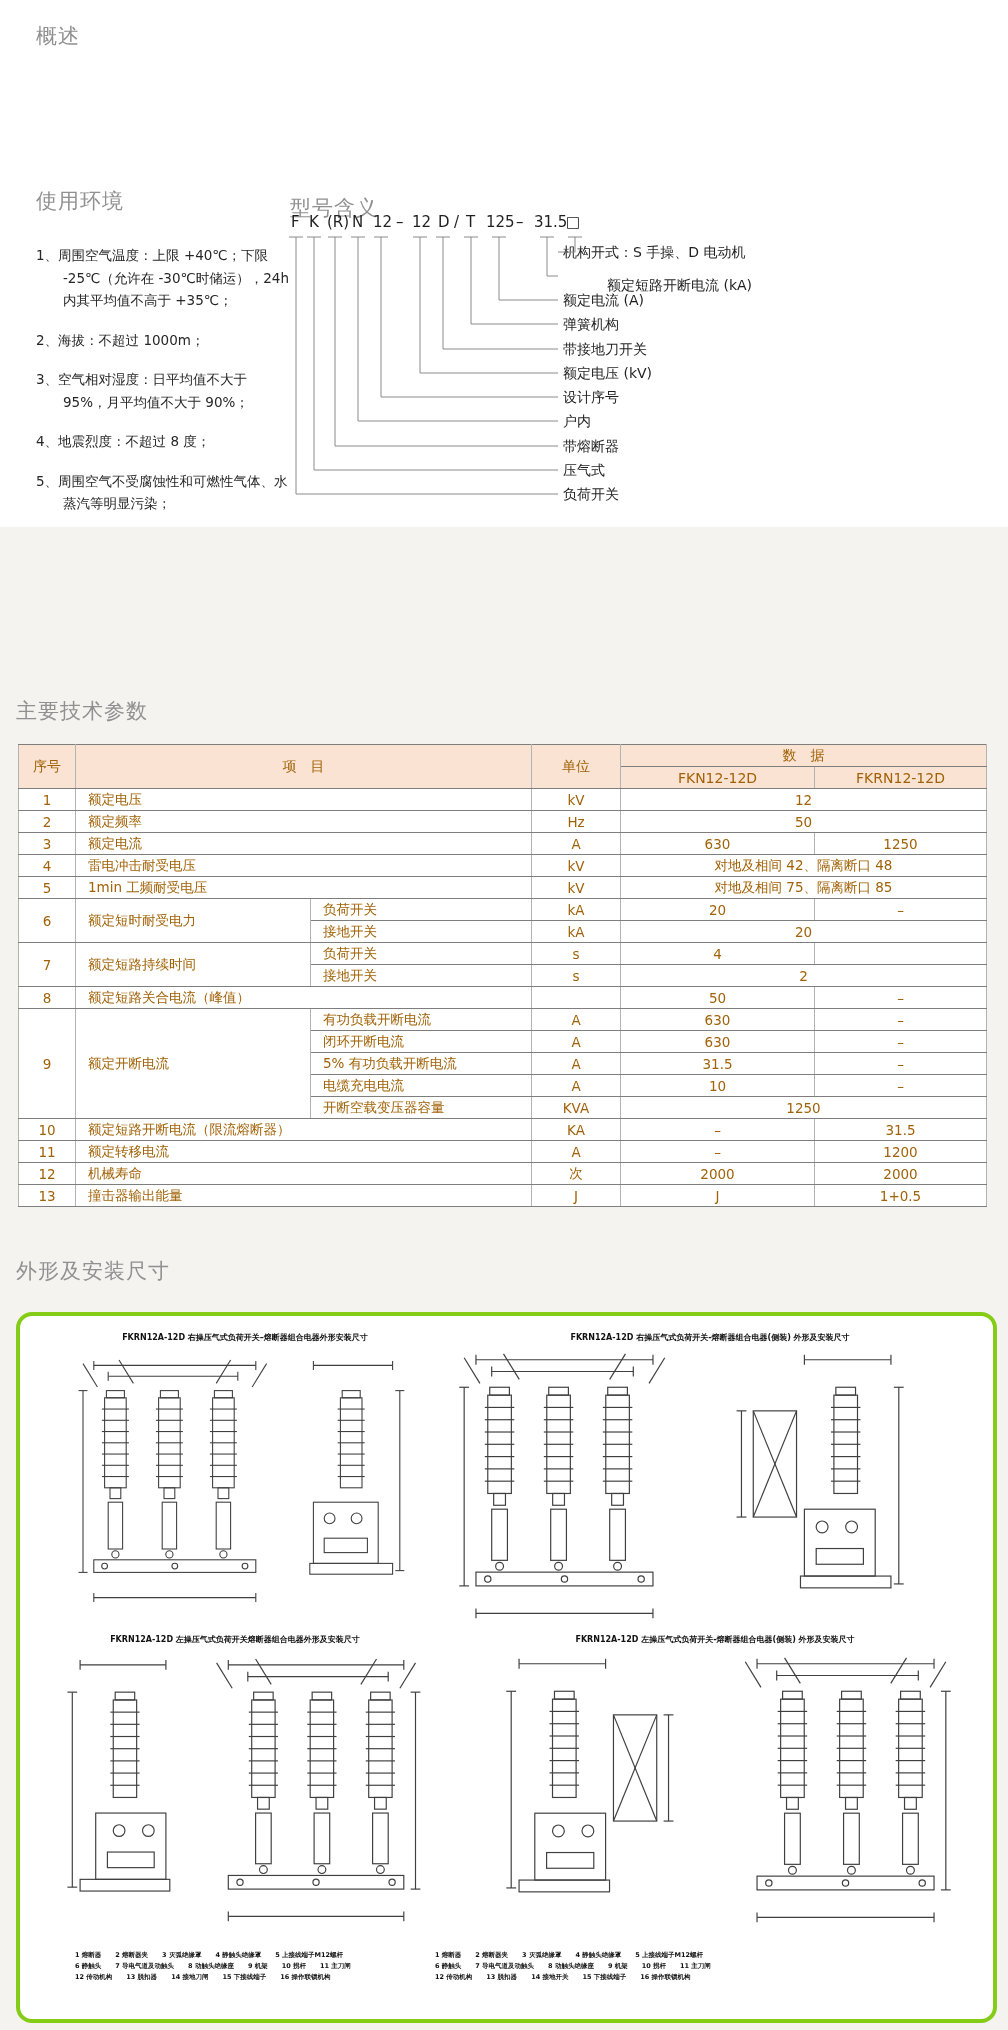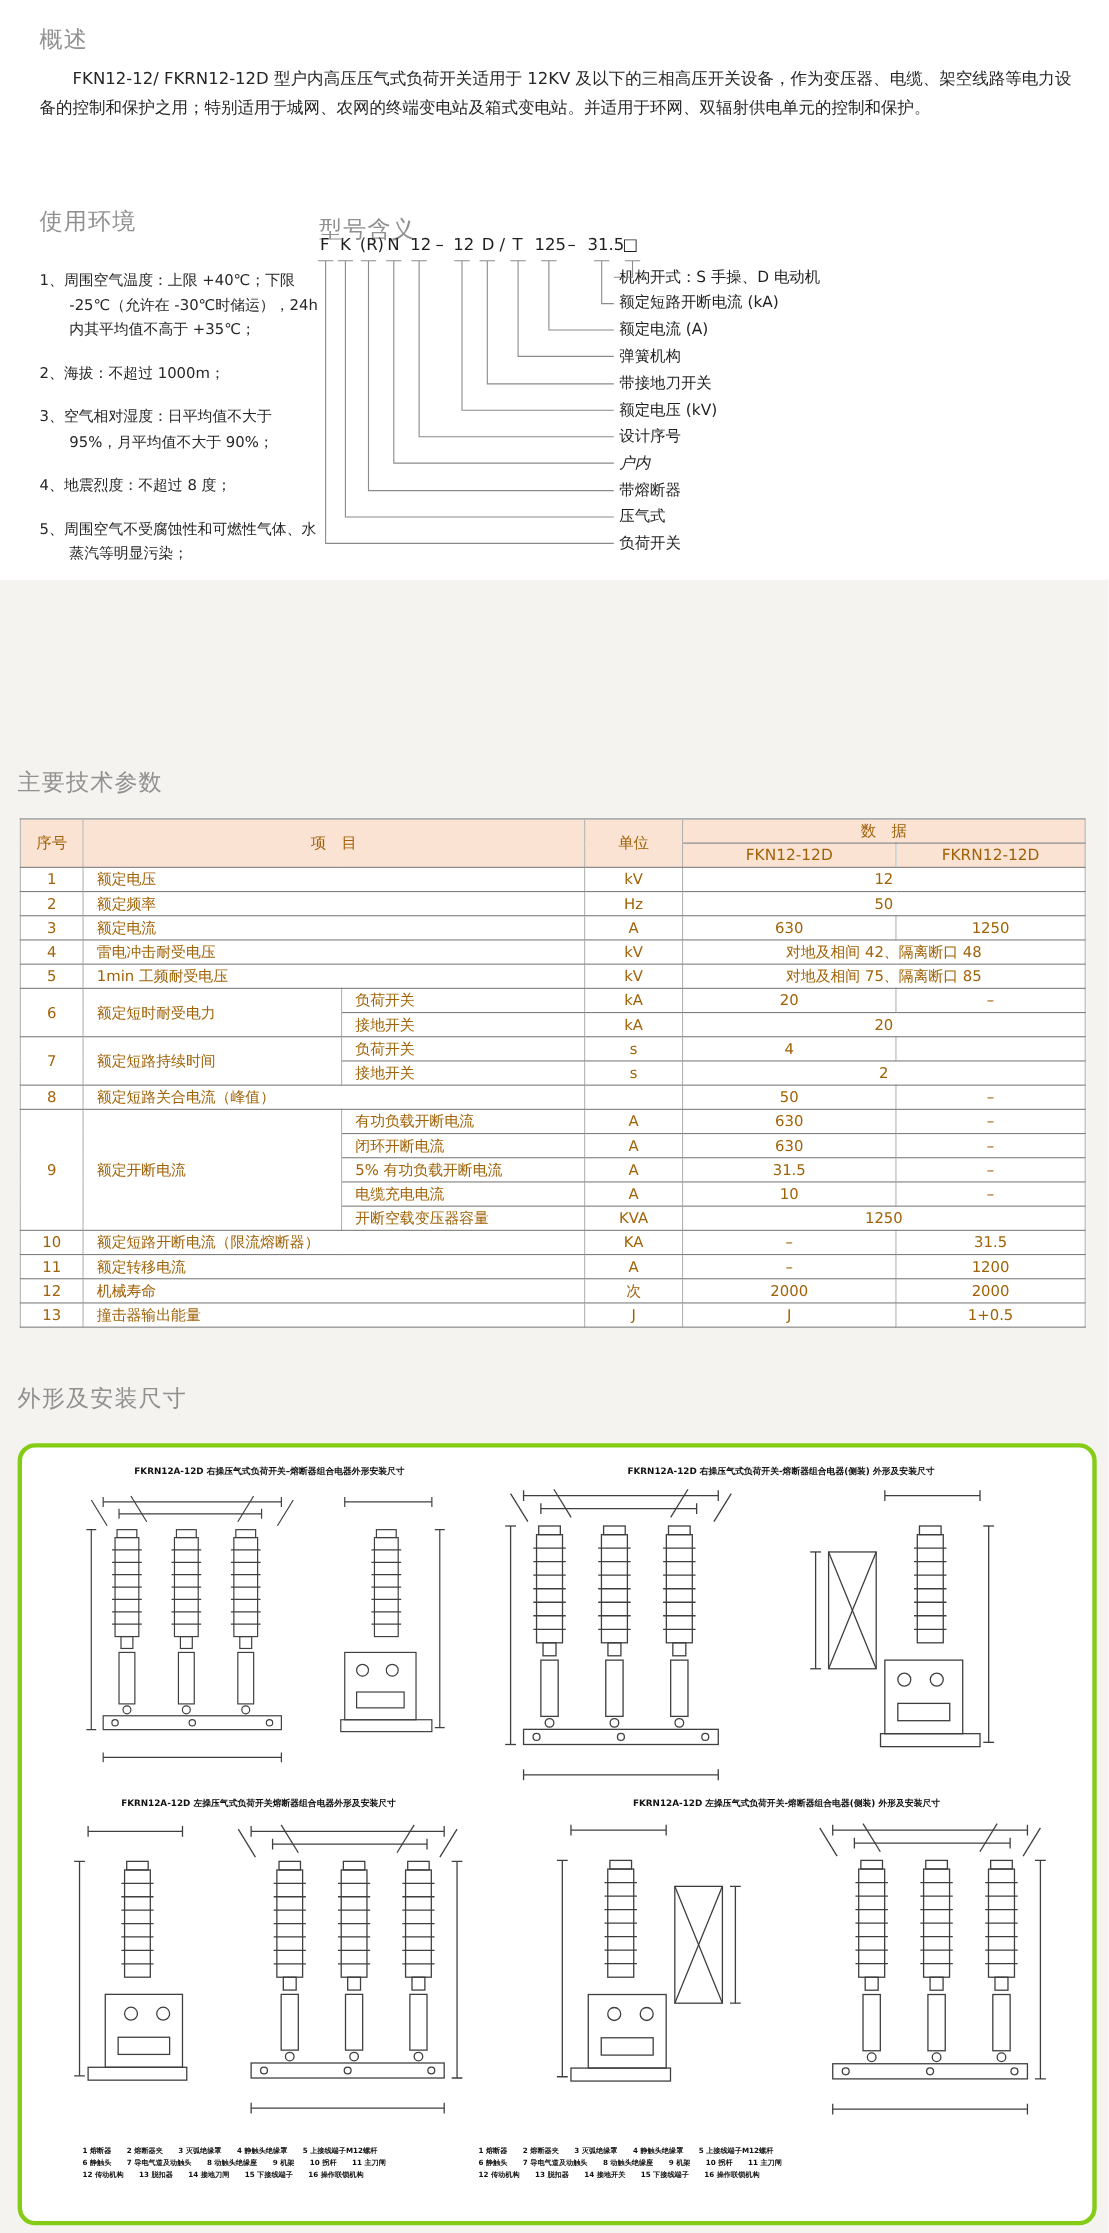--- a/index.html
+++ b/index.html
@@ -42,21 +42,20 @@
   .draw-svg line,.draw-svg rect,.draw-svg circle,.draw-svg path{stroke:var(--stroke);stroke-width:0.6;fill:none;}
   .legend{position:absolute;font-size:6.5px;font-weight:bold;color:#111;line-height:11px;}
   .legend-row{display:flex;gap:14px;white-space:nowrap;}
 </style>
 </head>
 <body>
 
 <div id="page">
 
   <div class="h1" style="left:36px;top:22px;">概述</div>
-  <div id="overview-body">FKN12-12/ FKRN12-12D 型户内高压压气式负荷开关适用于 12KV 及以下的三相高压开关设备，作为变压器、电缆、架空线路等电力设备的控制和保护之用；特别适用于城网、农网的终端变电站及箱式变电站。并适用于环网、双辐射供电单元的控制和保护。</div>
 
   <div class="h1" style="left:36px;top:187px;">使用环境</div>
   <div id="env-list">
       <div class="env-item"><span class="env-num">1、</span><span>周围空气温度：上限 +40℃；下限 -25℃（允许在 -30℃时储运），24h 内其平均值不高于 +35℃；</span></div>
       <div class="env-item"><span class="env-num">2、</span><span>海拔：不超过 1000m；</span></div>
       <div class="env-item"><span class="env-num">3、</span><span>空气相对湿度：日平均值不大于 95%，月平均值不大于 90%；</span></div>
       <div class="env-item"><span class="env-num">4、</span><span>地震烈度：不超过 8 度；</span></div>
       <div class="env-item"><span class="env-num">5、</span><span>周围空气不受腐蚀性和可燃性气体、水蒸汽等明显污染；</span></div>
       <div class="env-item"><span class="env-num">6、</span><span>无经常性剧烈振动；</span></div>
       <div class="env-item"><span class="env-num">7、</span><span>污秽等级：Ⅱ级。</span></div>
@@ -72,27 +71,27 @@
       <span class="code-part" style="left: 396px;">–</span>
       <span class="code-part" style="left: 412px;">12</span>
       <span class="code-part" style="left: 438px;">D</span>
       <span class="code-part" style="left: 454px;">/</span>
       <span class="code-part" style="left: 466px;">T</span>
       <span class="code-part" style="left: 486px;">125</span>
       <span class="code-part" style="left: 516px;">–</span>
       <span class="code-part" style="left: 534px;">31.5</span>
       <span class="code-part" style="left: 566px;">□</span>
       <div class="model-label" style="top: 243px;">机构开式：S 手操、D 电动机</div>
-      <div class="model-label" style="top: 266px;">额定短路开断电流 (kA)</div>
+      <div class="model-label" style="top: 276px; margin-left: 44px;">额定短路开断电流 (kA)</div>
       <div class="model-label" style="top: 291px;">额定电流 (A)</div>
       <div class="model-label" style="top: 315px;">弹簧机构</div>
       <div class="model-label" style="top: 340px;">带接地刀开关</div>
       <div class="model-label" style="top: 364px;">额定电压 (kV)</div>
       <div class="model-label" style="top: 388px;">设计序号</div>
-      <div class="model-label" style="top: 412px; font-style: italic;">户内</div>
+      <div class="model-label" style="top: 412px;">户内</div>
       <div class="model-label" style="top: 437px;">带熔断器</div>
       <div class="model-label" style="top: 461px;">压气式</div>
       <div class="model-label" style="top: 485px;">负荷开关</div>
     </div>
   <svg id="model-svg">
       <path d="M568 237 H582 M575 237 V252 H558"></path>
       <path d="M540 237 H554 M547 237 V276 H558"></path>
       <path d="M492 237 H506 M499 237 V300 H558"></path>
       <path d="M464 237 H478 M471 237 V324 H558"></path>
       <path d="M436 237 H450 M443 237 V349 H558"></path>

